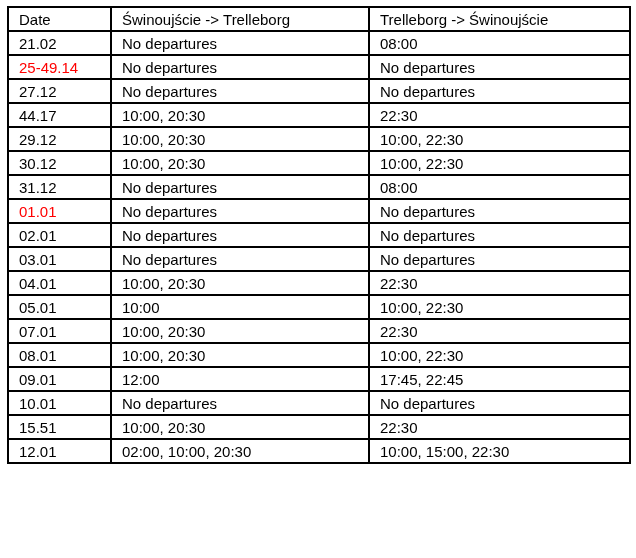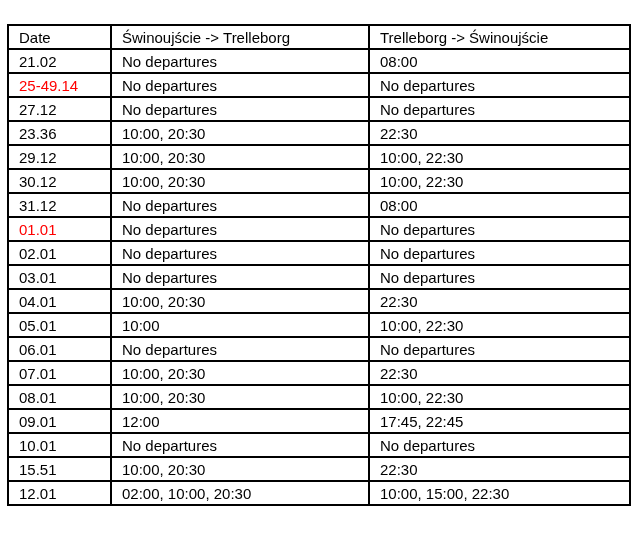--- a/index.html
+++ b/index.html
@@ -13,21 +13,21 @@
   .page {
     position: relative;
     width: 636px;
     height: 558px;
     font-family: "Liberation Sans", sans-serif;
     color: #000000;
   }
   table.schedule {
     position: absolute;
     left: 7px;
-    top: 24px;
+    top: 6px;
     border-collapse: collapse;
     table-layout: fixed;
     width: 622px;
     font-size: 15px;
     padding-left: 24px;
   }
   table.schedule th,
   table.schedule td {
     border: 2px solid #000000;
     height: 22px;
@@ -70,21 +70,21 @@
           <td class="red-date">25-49.14</td>
           <td>No departures</td>
           <td>No departures</td>
         </tr>
         <tr>
           <td>27.12</td>
           <td>No departures</td>
           <td>No departures</td>
         </tr>
         <tr>
-          <td>23.36</td>
+          <td>44.17</td>
           <td>10:00, 20:30</td>
           <td>22:30</td>
         </tr>
         <tr>
           <td>29.12</td>
           <td>10:00, 20:30</td>
           <td>10:00, 22:30</td>
         </tr>
         <tr>
           <td>30.12</td>
@@ -115,25 +115,20 @@
           <td>04.01</td>
           <td>10:00, 20:30</td>
           <td>22:30</td>
         </tr>
         <tr>
           <td>05.01</td>
           <td>10:00</td>
           <td>10:00, 22:30</td>
         </tr>
         <tr>
-          <td>06.01</td>
-          <td>No departures</td>
-          <td>No departures</td>
-        </tr>
-        <tr>
           <td>07.01</td>
           <td>10:00, 20:30</td>
           <td>22:30</td>
         </tr>
         <tr>
           <td>08.01</td>
           <td>10:00, 20:30</td>
           <td>10:00, 22:30</td>
         </tr>
         <tr>

